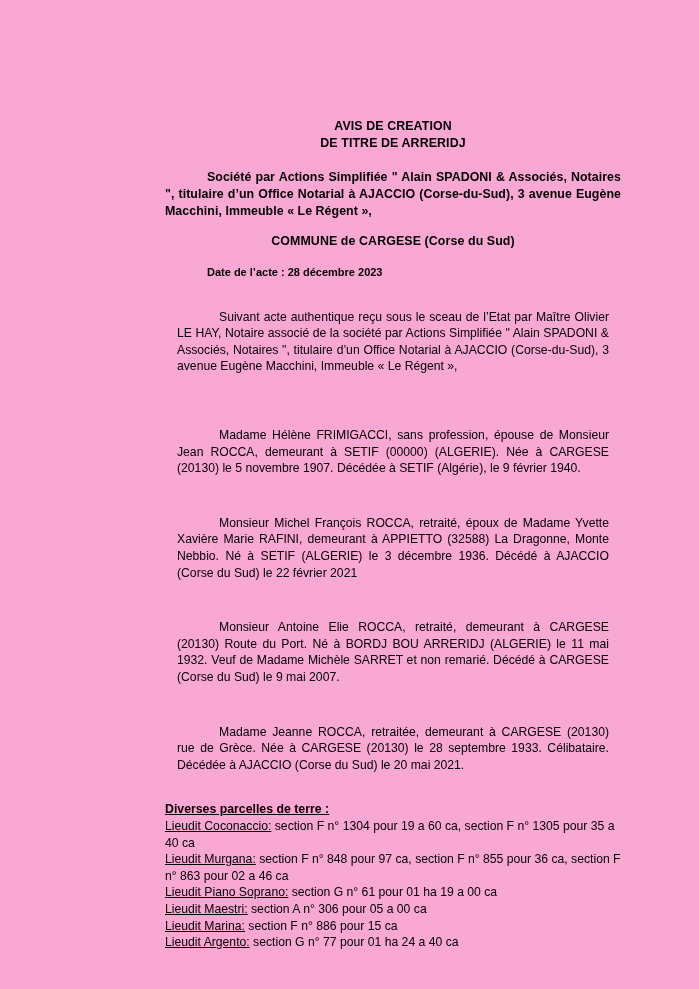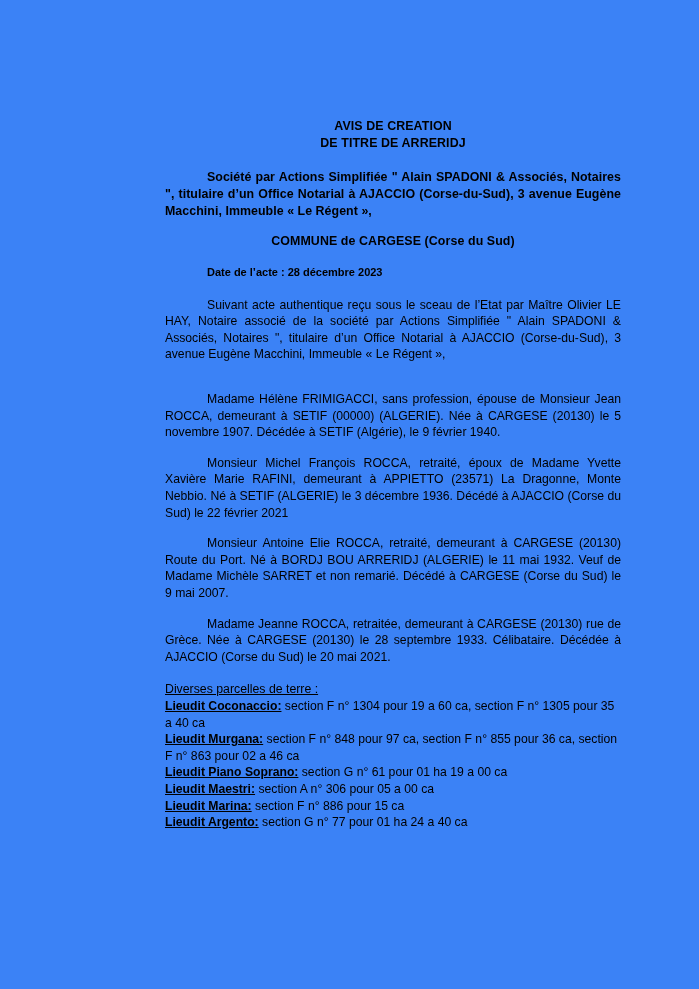--- a/index.html
+++ b/index.html
@@ -16,21 +16,21 @@
     color: #000000;
     -webkit-font-smoothing: antialiased;
   }
 
   .page {
     position: absolute;
     left: 0;
     top: 0;
     width: 699px;
     height: 989px;
-    background: #3b82f6;
+    background: #f9a8d4;
     overflow: hidden;
   }
 
   .content {
     position: absolute;
     left: 165px;
     top: 118px;
     width: 456px;
   }
 
@@ -44,21 +44,21 @@
 
   .heading-block {
     margin-bottom: 0;
   }
 
   .spacer-18 { height: 18px; }
   .spacer-14 { height: 14px; }
   .spacer-16 { height: 16px; }
 
   p.para {
-    margin: 0;
+    margin: 12px;
     text-align: justify;
     text-justify: inter-word;
     font-size: 12.2px;
     line-height: 16.6px;
     text-indent: 42px;
   }
 
   p.para-bold {
     margin: 0;
     text-align: justify;
@@ -78,32 +78,32 @@
     text-align: left;
   }
 
   .parcels {
     font-size: 12.2px;
     line-height: 16.6px;
     text-align: left;
   }
 
   .parcels-title {
-    font-weight: normal;
+    font-weight: bold;
     text-decoration: underline;
     font-size: 12.3px;
   }
 
   .parcel-line {
     margin: 0;
     text-align: left;
   }
 
   .parcel-label {
-    font-weight: bold;
+    font-weight: normal;
     text-decoration: underline;
     margin-top: 43px;
   }
 
   .parcel-body {
     font-weight: normal;
   }
 </style>
 </head>
 <body>
@@ -134,21 +134,21 @@
 
     <div class="spacer-14"></div>
 
 
     <div class="spacer-14"></div>
 
     <p class="para">Madame Hélène FRIMIGACCI, sans profession, épouse de Monsieur Jean ROCCA, demeurant à SETIF (00000) (ALGERIE). Née à CARGESE (20130) le 5 novembre 1907. Décédée à SETIF (Algérie), le 9 février 1940.</p>
 
     <div class="spacer-14"></div>
 
-    <p class="para">Monsieur Michel François ROCCA, retraité, époux de Madame Yvette Xavière Marie RAFINI, demeurant à APPIETTO (23571) La Dragonne, Monte Nebbio. Né à SETIF (ALGERIE) le 3 décembre 1936. Décédé à AJACCIO (Corse du Sud) le 22 février 2021</p>
+    <p class="para">Monsieur Michel François ROCCA, retraité, époux de Madame Yvette Xavière Marie RAFINI, demeurant à APPIETTO (32588) La Dragonne, Monte Nebbio. Né à SETIF (ALGERIE) le 3 décembre 1936. Décédé à AJACCIO (Corse du Sud) le 22 février 2021</p>
 
     <div class="spacer-14"></div>
 
     <p class="para">Monsieur Antoine Elie ROCCA, retraité, demeurant à CARGESE (20130) Route du Port. Né à BORDJ BOU ARRERIDJ (ALGERIE) le 11 mai 1932. Veuf de Madame Michèle SARRET et non remarié. Décédé à CARGESE (Corse du Sud) le 9 mai 2007.</p>
 
     <div class="spacer-14"></div>
 
     <p class="para">Madame Jeanne ROCCA, retraitée, demeurant à CARGESE (20130) rue de Grèce. Née à CARGESE (20130) le 28 septembre 1933. Célibataire. Décédée à AJACCIO (Corse du Sud) le 20 mai 2021.</p>
 
     <div class="spacer-16"></div>

